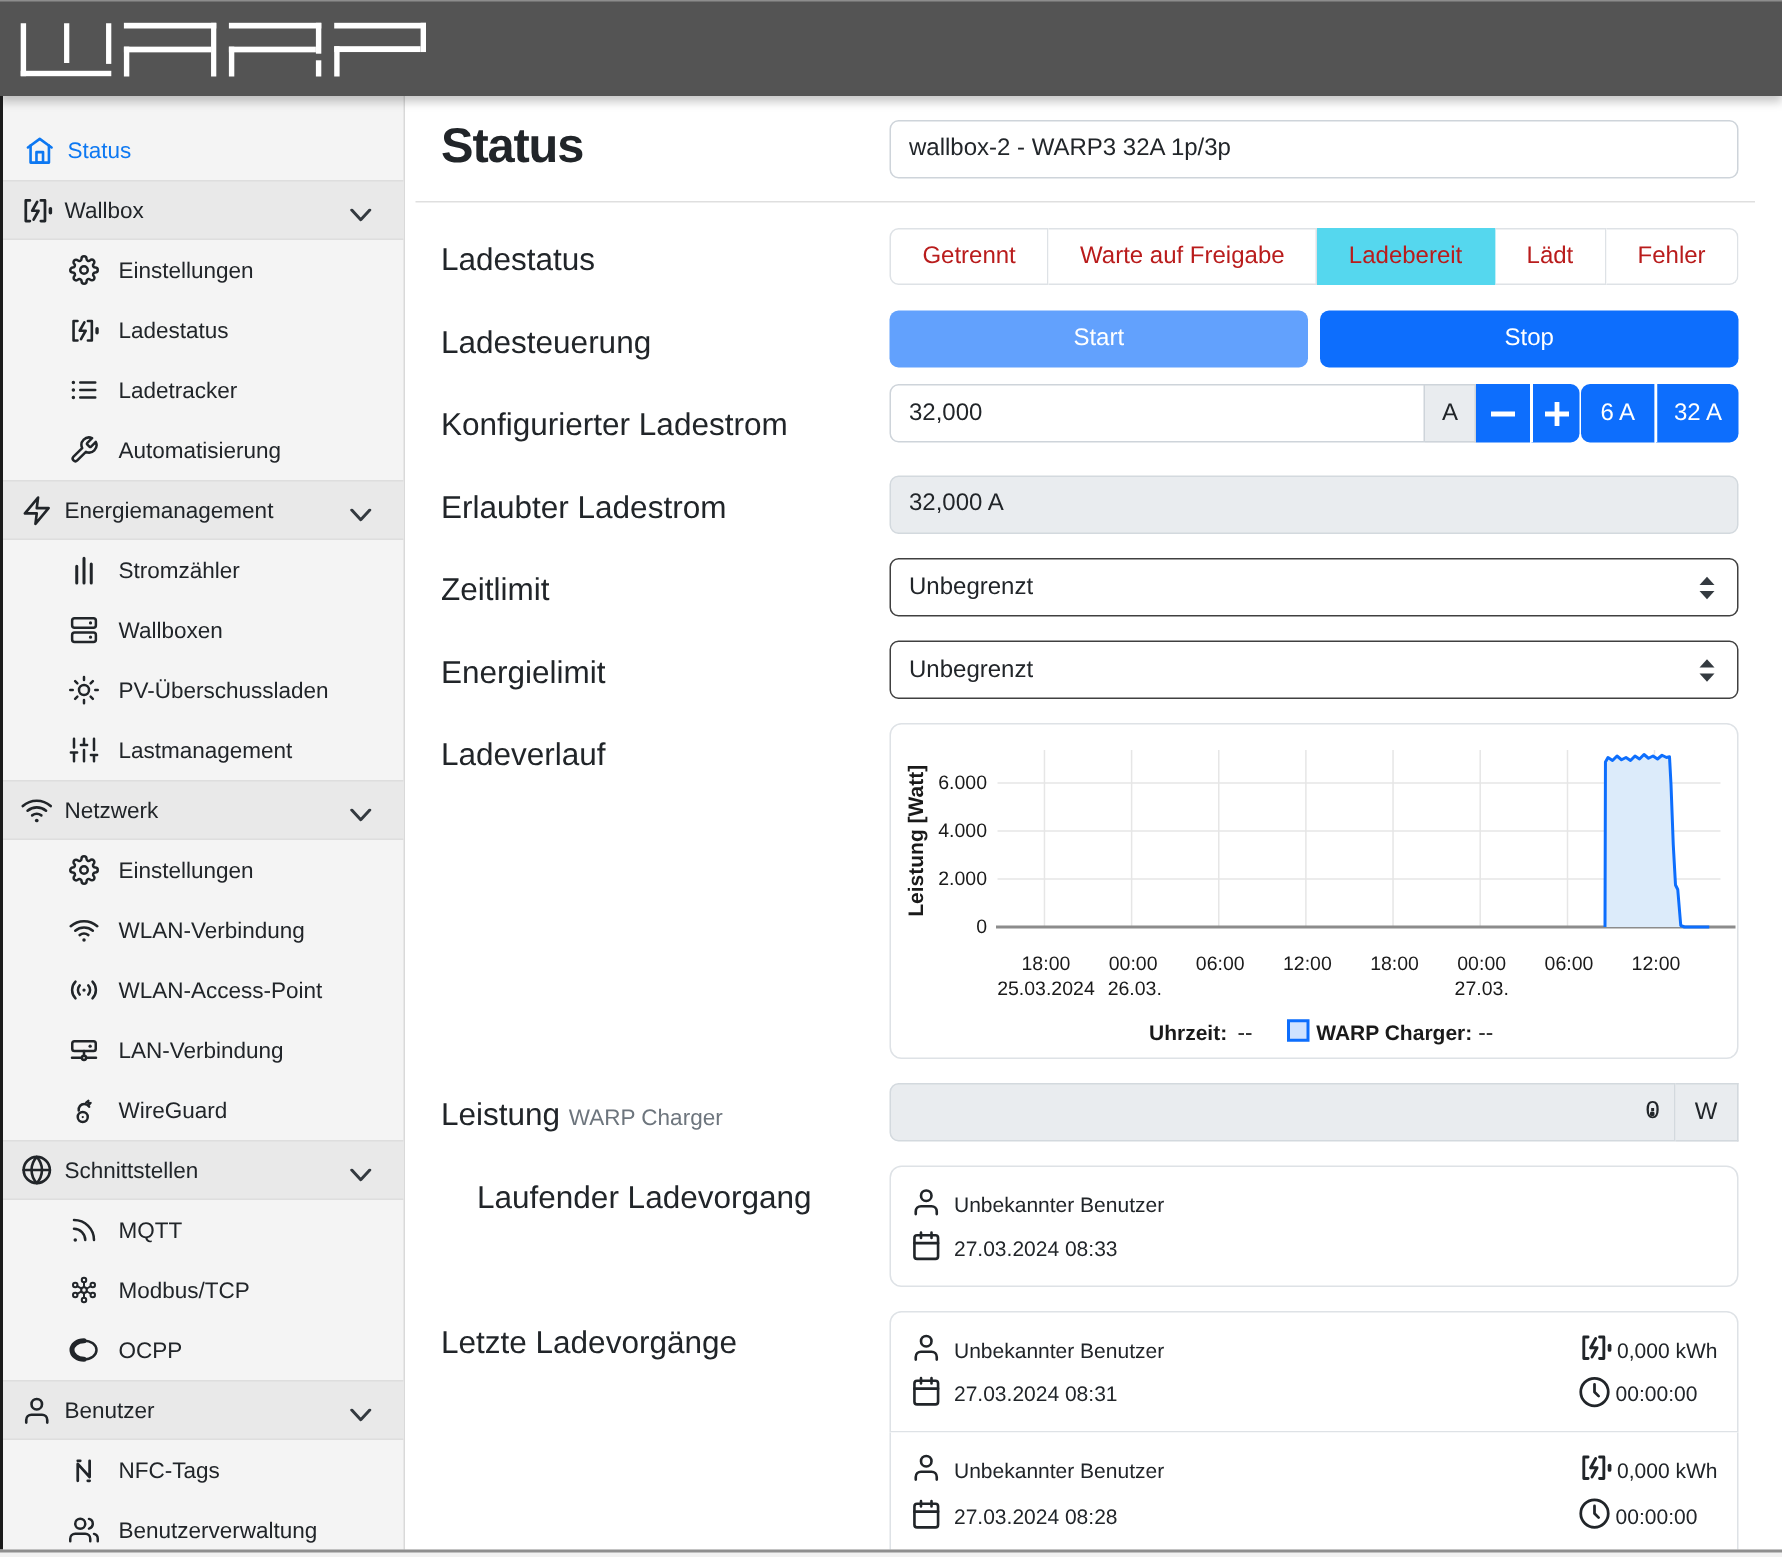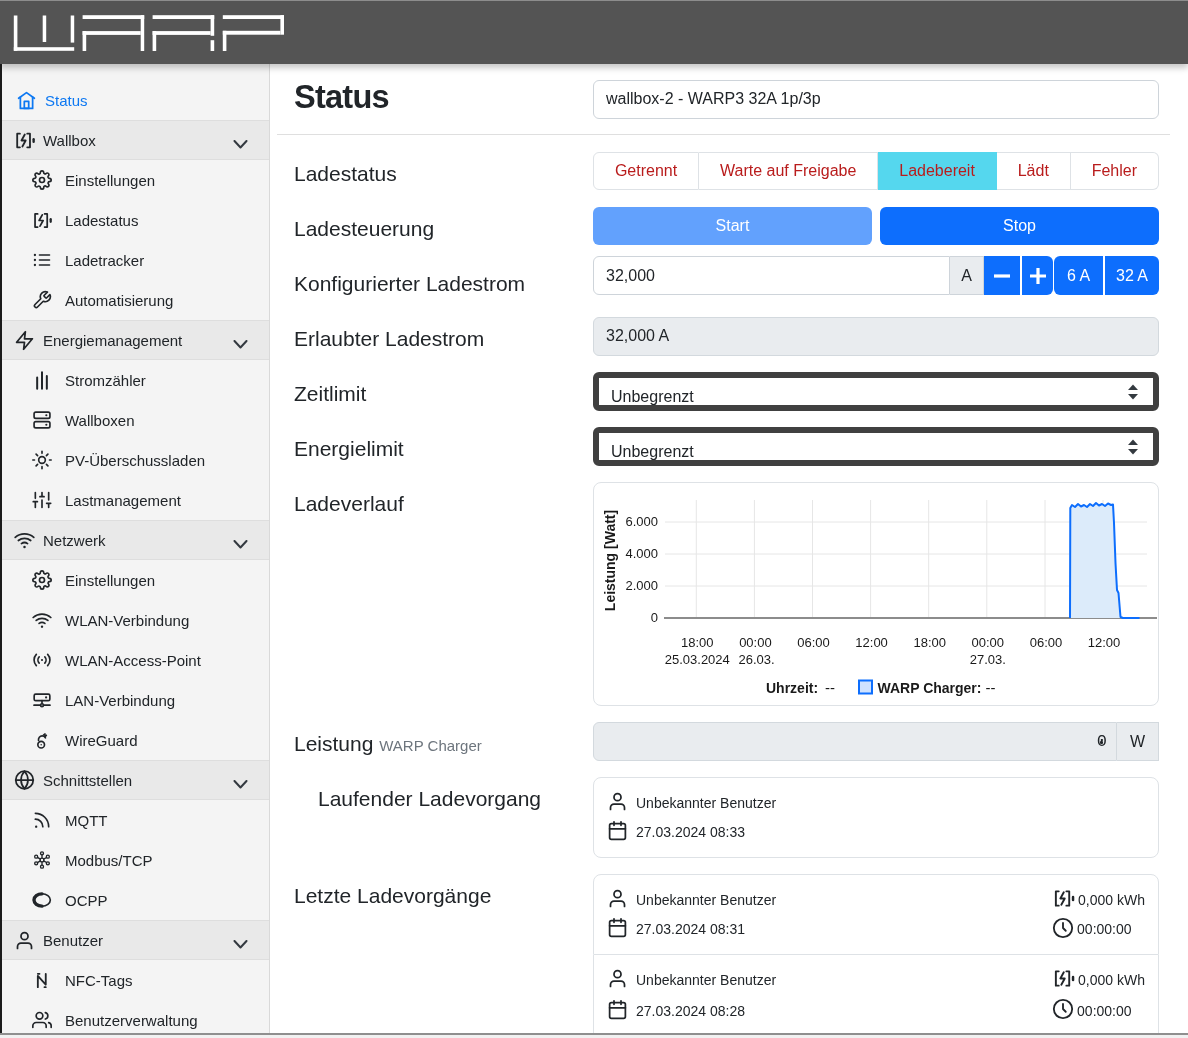--- a/index.html
+++ b/index.html
@@ -13,21 +13,21 @@
   header svg { position:absolute; left:0; top:0; }
   
   .leftedge { position:absolute; left:0; top:64px; width:2px; height:974px; background:#1b1b1b; z-index:40; }
   
   aside { position:absolute; left:0; top:64px; width:270px; height:974px;
     background:#f4f4f4; border-right:1px solid #d9d9d9; z-index:5; }
   .nav { position:absolute; left:0; top:16px; width:100%; }
   .nitem { height:40px; display:flex; align-items:center; font-size:15px; color:#212529; position:relative; }
   .nitem.top { padding-left:16px; }
   .nitem.grp { padding-left:14px; background:#e9e9e9; border-top:1px solid #dedede; border-bottom:1px solid #dedede; }
-  .nitem.sub { padding-left:32px; }
+  .nitem.sub { padding-left:46px; }
   .nitem .ic { display:flex; align-items:center; justify-content:center; width:21px; margin-right:8px; flex:0 0 auto; }
   .nitem.sub .ic { width:20px; margin-right:13px; }
   .nitem.active { color:#0d78f2; }
   .chev { position:absolute; right:21px; top:50%; margin-top:-5px; }
   
   main { position:absolute; left:270px; top:64px; width:918px; height:974px; background:#fff; }
   .abs { position:absolute; }
   h1 { font-size:32.5px; font-weight:700; letter-spacing:-.75px; }
   .lbl { font-size:21px; line-height:38px; padding-top:3px; position:absolute; left:24px; white-space:nowrap; }
   .lbl small { font-size:15px; color:#6d757d; letter-spacing:0; }
@@ -60,21 +60,21 @@
   .ig-b { flex:0 0 auto; background:#0d6efd; color:#fff; display:flex; align-items:center; justify-content:center; }
   .minus { width:36px; }
   .plus { width:33px; border-radius:0 6px 6px 0; border-left:2px solid #fff; }
   .quick { display:flex; margin-left:1px;border-radius:17px; }
   .quick .q { background:#0d6efd; color:#fff; font-size:16px; display:flex; align-items:center;
     justify-content:center; height:39px; }
   .q1 { width:49px; border-radius:6px 0 0 6px; }
   .q2 { width:56px; border-radius:0 6px 6px 0; border-left:2px solid #fff; }
   .igroup .dis { background:#e9ecef; }
   
-  .sel { height:39px; border:6px solid #404040; border-radius:6px; background:#fff;
+  .sel { height:39px; border:1px solid #404040; border-radius:6px; background:#fff;
     font-size:16px; line-height:37px; padding:0 12px; }
   .sel svg { position:absolute; right:14px; top:50%; margin-top:-9px; }
   
   .chartbox { border:1px solid #dee2e6; border-radius:8px; height:224px; background:#fff; }
   
   .card { border:1px solid #dee2e6; border-radius:8px; background:#fff; padding:10px 13px; }
   .cardcol .r2 { display:flex; align-items:center; gap:8px; height:31px; font-size:14px; }
   .cardcol.right .r2 { gap:3px; }
   .cardflex { display:flex; }
   .cardcol { display:flex; flex-direction:column; justify-content:center; }

